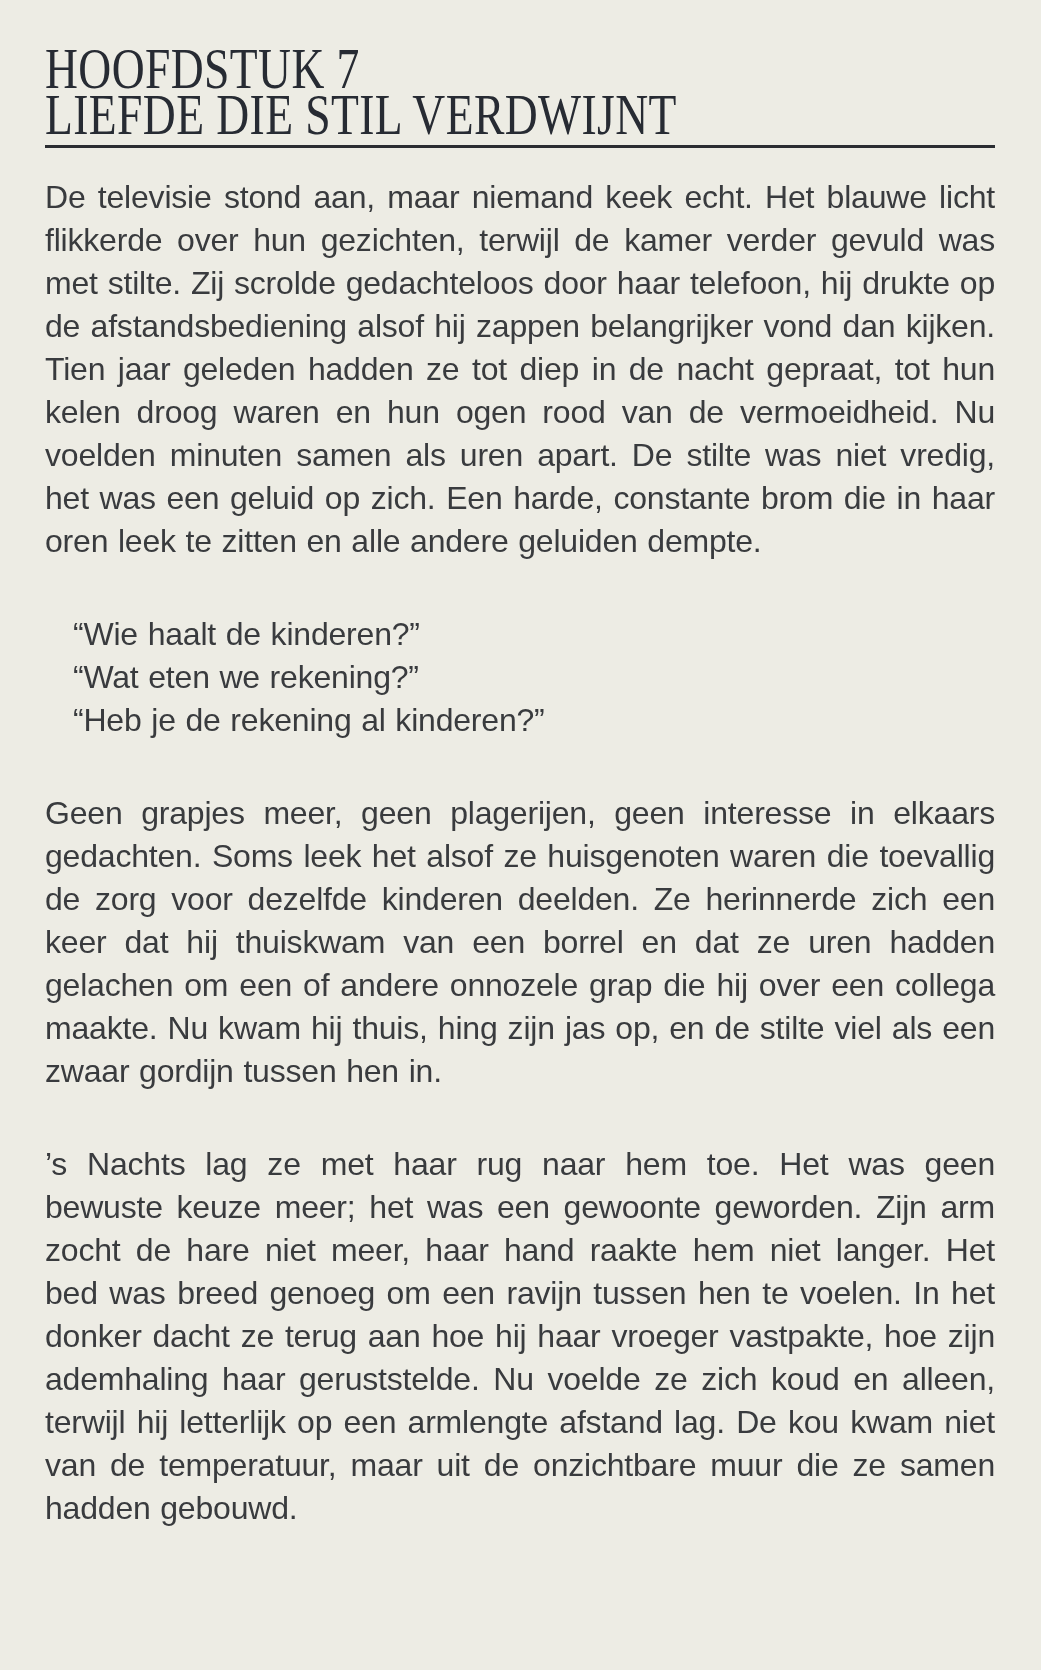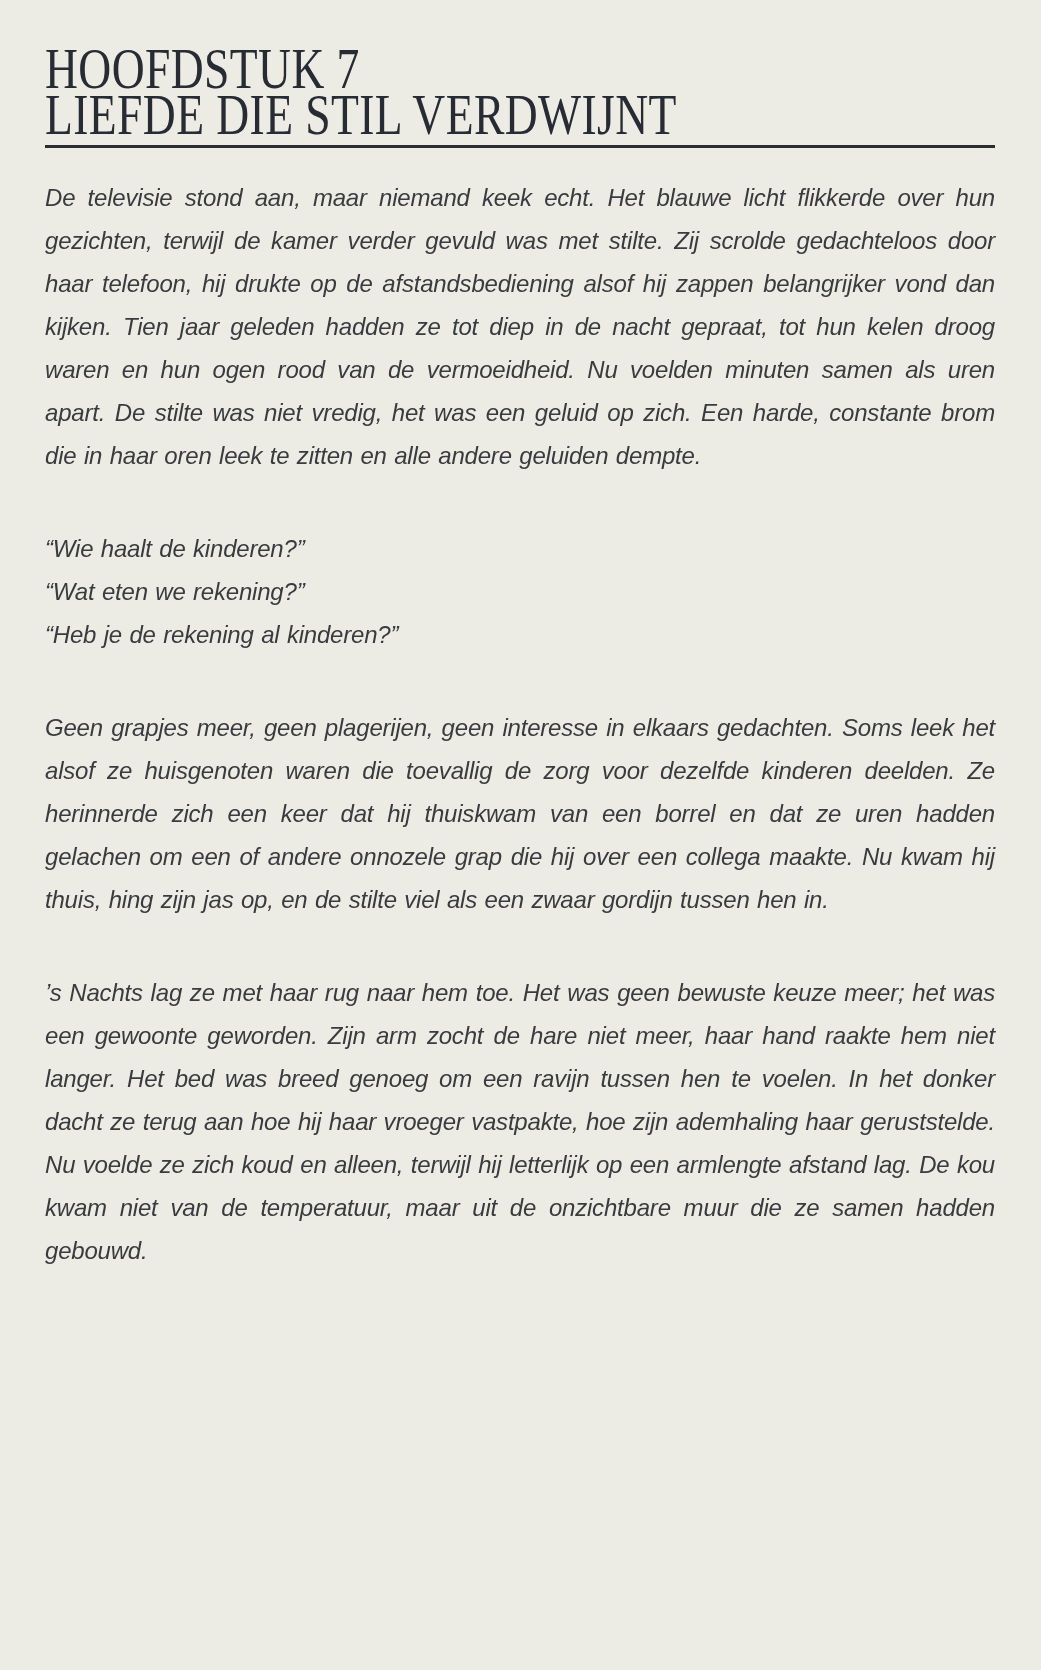--- a/index.html
+++ b/index.html
@@ -33,32 +33,31 @@
   }
   .chapter-header .head-line {
     display: block;
     transform: scaleX(0.8);
     transform-origin: bottom left;
     white-space: nowrap;
   }
   .chapter-body {
     margin-top: 28px;
     color: var(--body-color);
-    font-size: 24px;
+    font-size: 32px;
     line-height: 43px;
     letter-spacing: -0.2px;
     word-spacing: 1px;
-    font-style: italic;
   }
   .chapter-body p.flow {
     text-align: justify;
     margin-bottom: 50px;
   }
   .dialogue-block { margin-bottom: 50px; }
-  .dialogue-line { text-align: left; }
+  .dialogue-line { text-align: left; margin-left: 28px; }
   .chapter-body p.flow:last-child { margin-bottom: 0; }
 </style>
 </head>
 <body>
 
 <div class="page">
 
   <header class="chapter-header">
     <h1>
       <span class="head-line">HOOFDSTUK 7</span>

